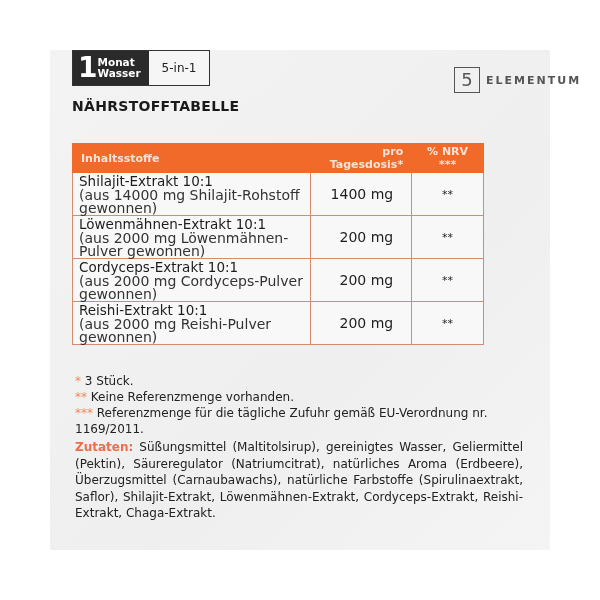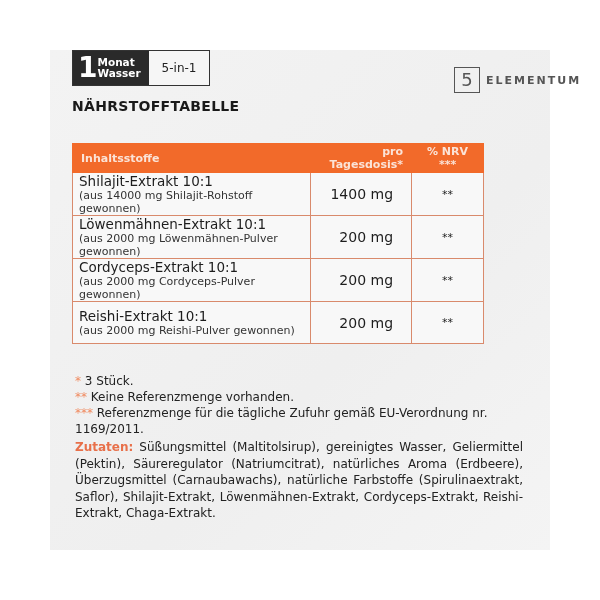--- a/index.html
+++ b/index.html
@@ -51,21 +51,21 @@
   table.nutrition th.dose { text-align: right; }
   table.nutrition th.nrv { text-align: center; }
   table.nutrition td {
     background: #f8f8f8; border: 1px solid #d98a6c; height: 42px; padding: 0 6px; box-sizing: border-box;
     color: #1d1d1d;
   }
   td.ing { width: 272px; }
   td.dose { width: 104px; text-align: right; padding-right: 18px !important; font-size: 14px; }
   td.nrv { width: 80px; text-align: center; font-size: 11px; }
   .ing-name { font-size: 13.5px; line-height: 16px; }
-  .ing-sub { font-size: 11px; line-height: 13px; color: #333; }
+  .ing-sub { font-size: 14px; line-height: 13px; color: #333; }
   .footnotes {
     position: absolute; left: 25px; top: 323px; width: 440px; font-size: 12px; color: #222; line-height: 16px;
   }
   .footnotes .star { color: #f08a60; }
   .zutaten {
     position: absolute; left: 25px; top: 389px; width: 448px; font-size: 12px; color: #222;
     line-height: 16.5px; text-align: justify;
   }
   .zutaten .label { color: #e8704a; font-weight: bold; }
 </style>

